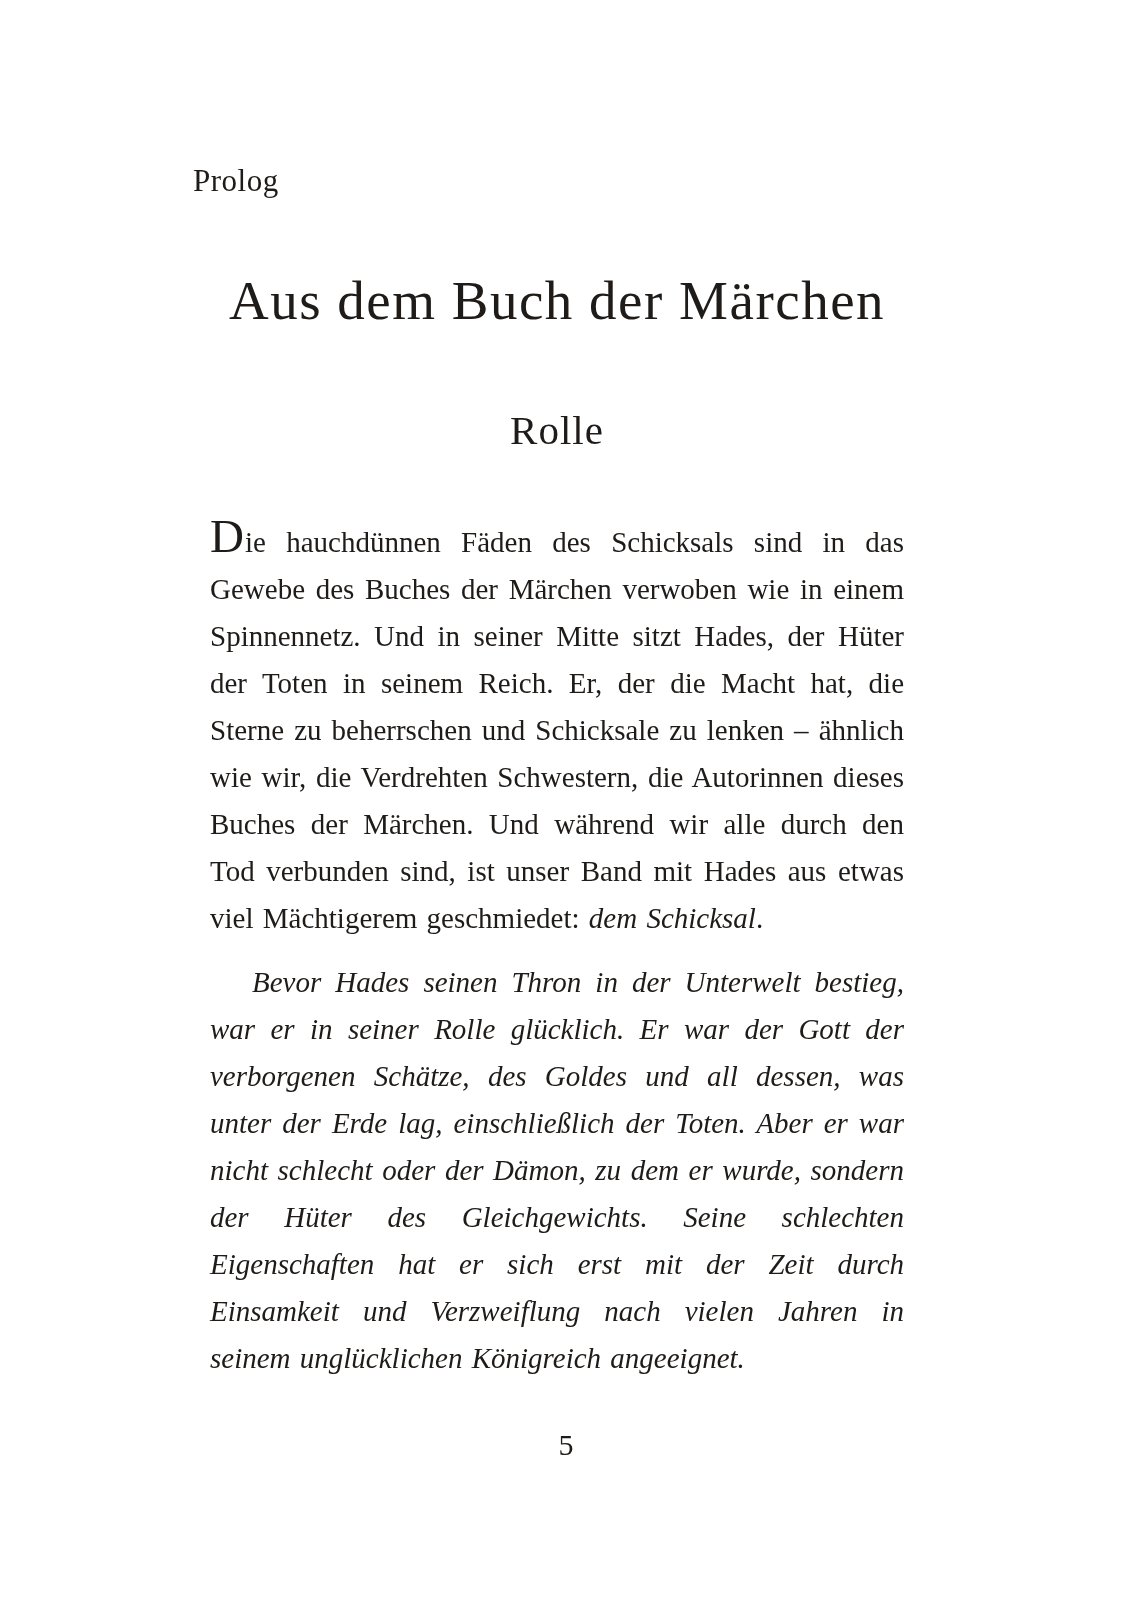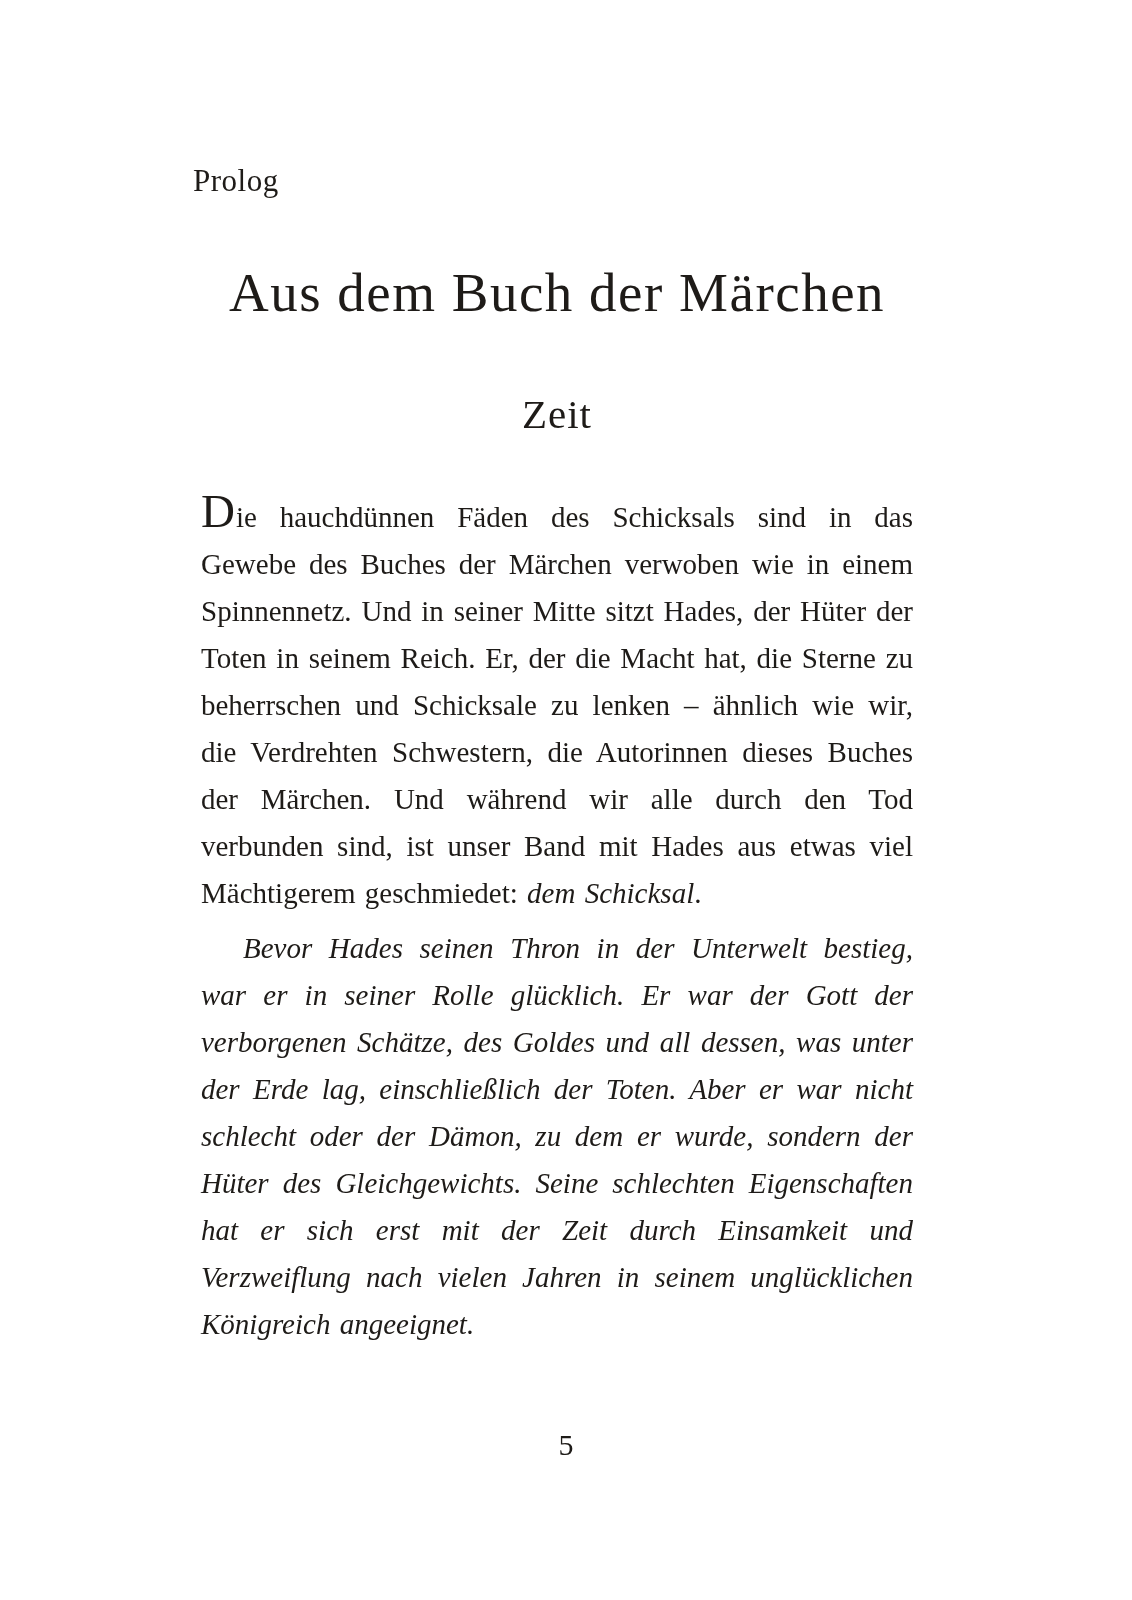--- a/index.html
+++ b/index.html
@@ -27,38 +27,38 @@
     width: 728px;
   }
   .kicker {
     margin: 0;
     padding-top: 163px;
     font-size: 31px;
     font-weight: normal;
     letter-spacing: 0.5px;
   }
   .title {
-    margin: 4px;
+    margin: 12px;
     padding-top: 60px;
     text-align: center;
     font-size: 55px;
     font-weight: normal;
     letter-spacing: 1.5px;
     line-height: 1.1;
   }
   .subtitle {
     margin: 0;
     padding-top: 62px;
     text-align: center;
     font-size: 41px;
     font-weight: normal;
     letter-spacing: 1px;
   }
   .bodytext {
-    margin: 8px;
+    margin: 17px;
     padding-top: 48px;
     font-size: 29px;
     line-height: 47px;
     text-align: justify;
     word-spacing: 2px;
   }
   .bodytext.second {
     padding-top: 0;
     text-indent: 42px;
     font-style: italic;
@@ -83,21 +83,21 @@
 </head>
 <body>
 
 <div class="page">
   <div class="content">
 
     <div class="kicker">Prolog</div>
 
     <h1 class="title">Aus dem Buch der Märchen</h1>
 
-    <h2 class="subtitle">Zeit</h2>
+    <h2 class="subtitle">Rolle</h2>
 
     <p class="bodytext first"><span class="dropcap">D</span><span>ie hauchdünnen Fäden des Schicksals sind in das Gewebe des Buches der Märchen verwoben wie in einem Spinnennetz. Und in seiner Mitte sitzt Hades, der Hüter der Toten in seinem Reich. Er, der die Macht hat, die Sterne zu beherrschen und Schicksale zu lenken – ähnlich wie wir, die Verdrehten Schwestern, die Autorinnen dieses Buches der Märchen. Und während wir alle durch den Tod verbunden sind, ist unser Band mit Hades aus etwas viel Mächtigerem geschmiedet: </span><em class="italic-phrase">dem Schicksal</em><span>.</span></p>
 
     <p class="bodytext second">Bevor Hades seinen Thron in der Unterwelt bestieg, war er in seiner Rolle glücklich. Er war der Gott der verborgenen Schätze, des Goldes und all dessen, was unter der Erde lag, einschließlich der Toten. Aber er war nicht schlecht oder der Dämon, zu dem er wurde, sondern der Hüter des Gleichgewichts. Seine schlechten Eigenschaften hat er sich erst mit der Zeit durch Einsamkeit und Verzweiflung nach vielen Jahren in seinem unglücklichen Königreich angeeignet.</p>
 
   </div>
 
   <div class="page-number">5</div>
 </div>
 

